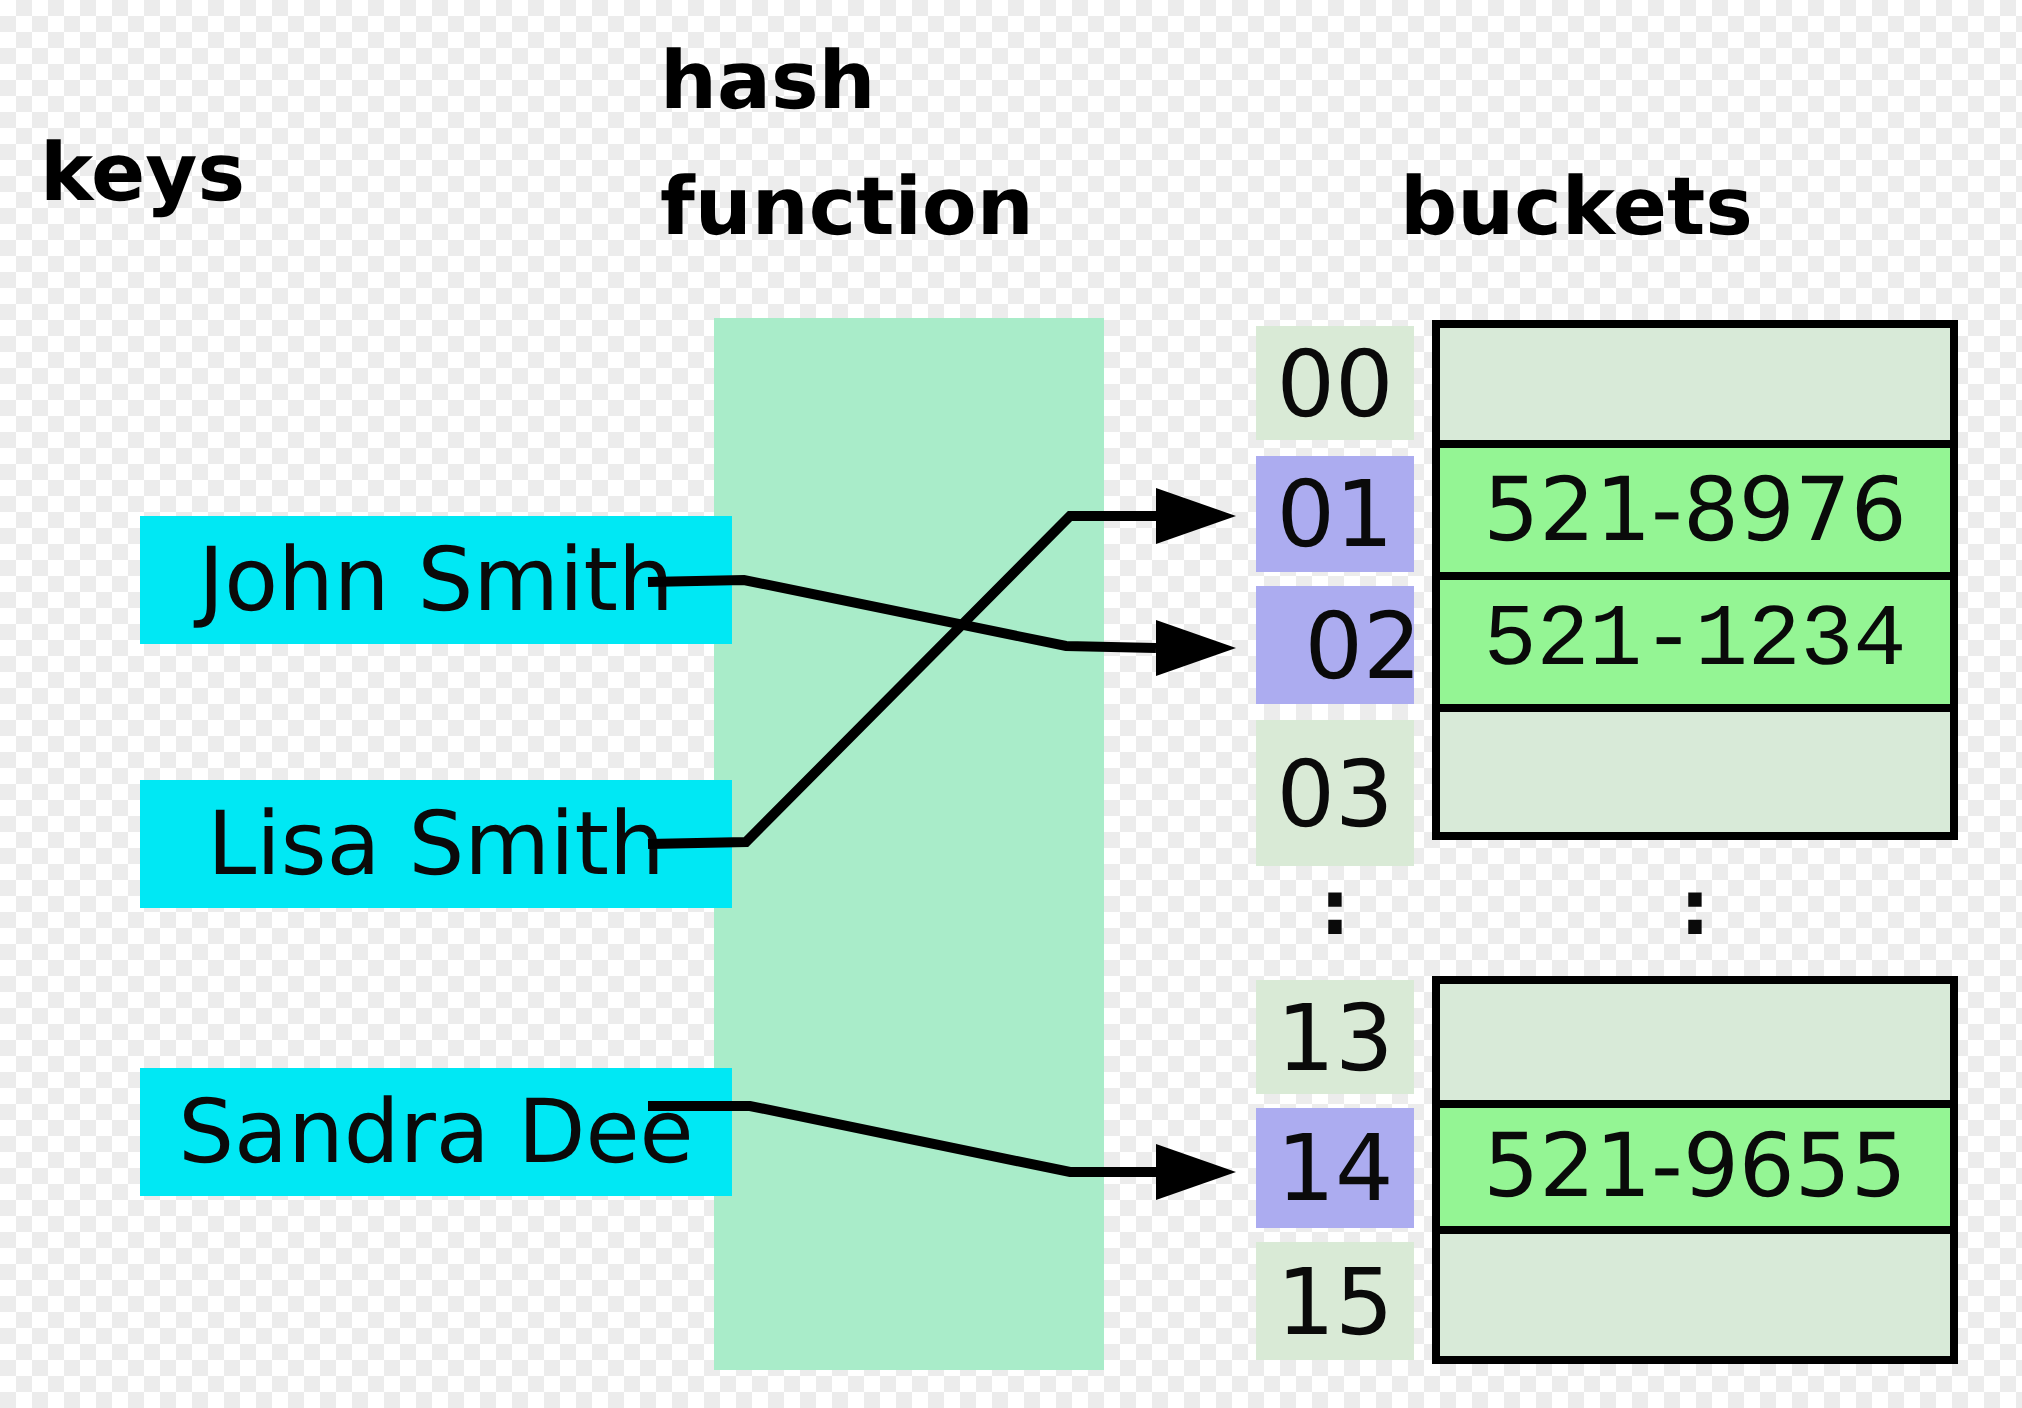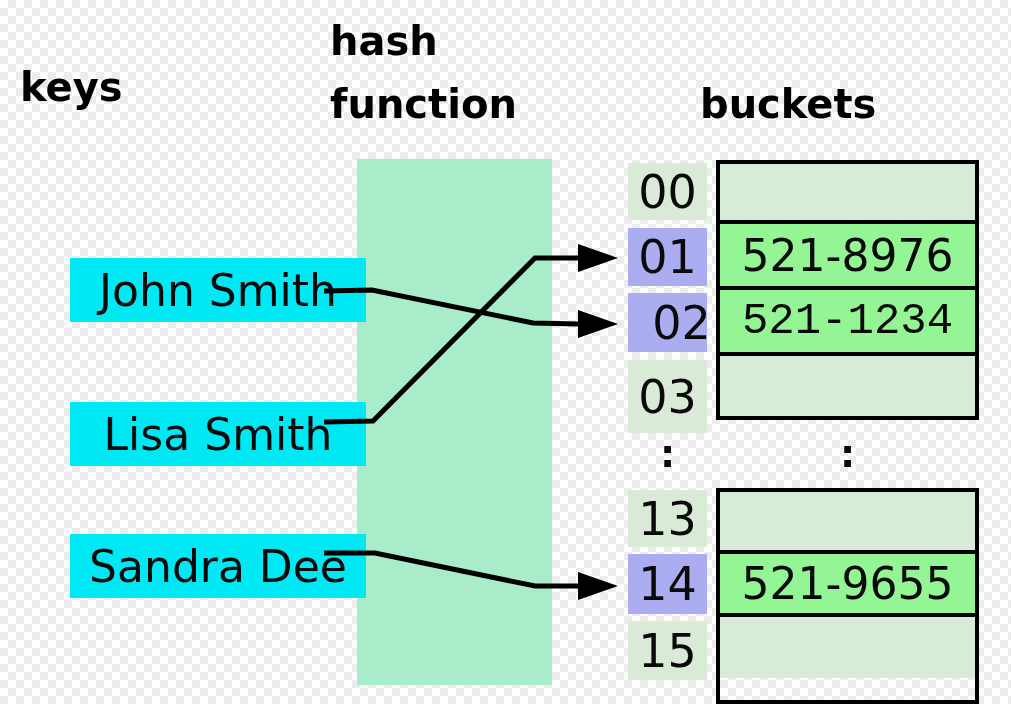--- a/index.html
+++ b/index.html
@@ -127,21 +127,21 @@
     <div>hash</div>
     <div>function</div>
   </div>
   <div class="title buckets-title">buckets</div>
 
   <div class="hash-box"></div>
 
   <div class="key-box" style="top:258px;">
     <span>John Smith</span>
   </div>
-  <div class="key-box" style="top:402px;">
+  <div class="key-box" style="top:390px;">
     <span>Lisa Smith</span>
   </div>
   <div class="key-box" style="top:534px;">
     <span>Sandra Dee</span>
   </div>
 
   <div class="idx" style="top:163px;height:57px;">00</div>
   <div class="idx hl" style="top:228px;height:58px;">01</div>
   <div class="idx hl" style="top:293px;height:59px;padding-left:28px;">02</div>
   <div class="idx" style="top:360px;height:73px;">03</div>
@@ -153,21 +153,21 @@
   <div class="idx hl" style="top:554px;height:60px;">14</div>
   <div class="idx" style="top:621px;height:59px;">15</div>
 
   <div class="btable" style="top:160px;height:260px;">
     <div class="brow" style="height:56px;"></div>
     <div class="brow filled" style="height:66px;">521-8976</div>
     <div class="brow filled" style="height:66px;font-family:Liberation Mono, monospace;">521-1234</div>
     <div class="brow" style="height:64px;"></div>
   </div>
 
-  <div class="btable" style="top:488px;height:216px;text-align:center;">
+  <div class="btable" style="top:488px;height:194px;text-align:center;">
     <div class="brow" style="height:58px;"></div>
     <div class="brow filled" style="height:63px;">521-9655</div>
     <div class="brow" style="height:65px;"></div>
   </div>
 
   <svg class="arrows" viewBox="0 0 1011 704">
     <g>
       <polyline class="arrow-line" points="324,422 373,421 535,258 578,258"></polyline>
       <polygon class="arrow-head" points="578,244 618,258 578,272"></polygon>
     </g>

